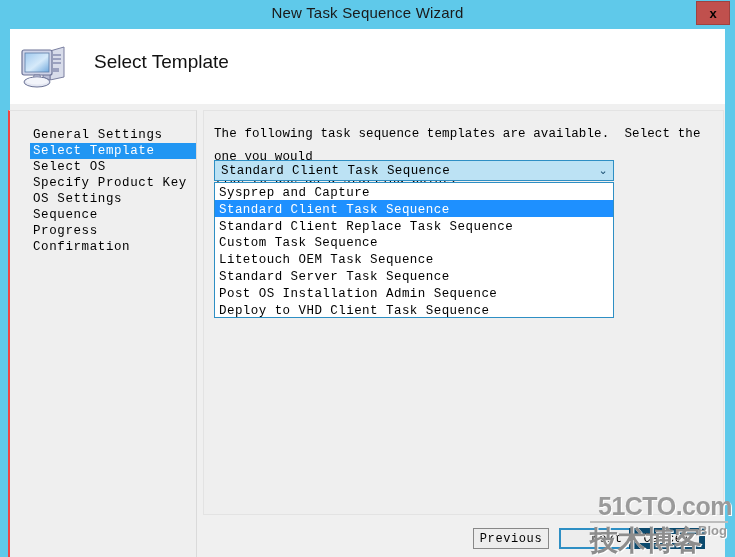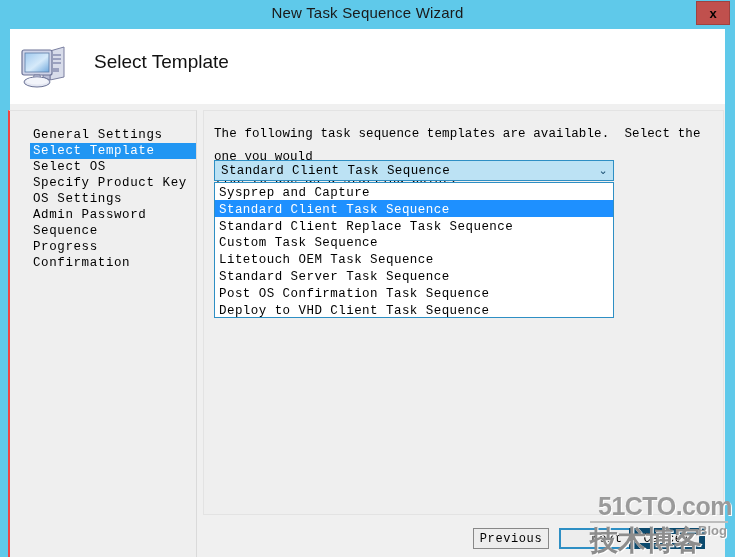--- a/index.html
+++ b/index.html
@@ -337,21 +337,20 @@
 
   <div id="body-bg"></div>
 
   <div id="sidebar-panel">
     <div class="side-list" id="side-list">
         <div class="side-item">General Settings</div>
         <div class="side-item selected">Select Template</div>
         <div class="side-item">Select OS</div>
         <div class="side-item">Specify Product Key</div>
         <div class="side-item">OS Settings</div>
-        <div class="side-item">Admin Password</div>
         <div class="side-item">Sequence</div>
         <div class="side-item">Progress</div>
         <div class="side-item">Confirmation</div>
       </div>
   </div>
 
   <div id="content-panel">
     <div id="desc">The following task sequence templates are available.  Select the one you would
 like to use as a starting point.</div>
 
@@ -360,21 +359,21 @@
       <div id="combo-arrow">⌄</div>
     </div>
 
     <div id="dropdown">
         <div class="dd-item">Sysprep and Capture</div>
         <div class="dd-item selected">Standard Client Task Sequence</div>
         <div class="dd-item">Standard Client Replace Task Sequence</div>
         <div class="dd-item">Custom Task Sequence</div>
         <div class="dd-item">Litetouch OEM Task Sequence</div>
         <div class="dd-item">Standard Server Task Sequence</div>
-        <div class="dd-item">Post OS Confirmation Task Sequence</div>
+        <div class="dd-item">Post OS Installation Admin Sequence</div>
         <div class="dd-item">Deploy to VHD Client Task Sequence</div>
       </div>
   </div>
 
   <div id="footer">
     <div class="wbtn" id="btn-previous">Previous</div>
     <div class="wbtn" id="btn-next">Next</div>
     <div class="wbtn" id="btn-cancel">Cancel</div>
   </div>
 

